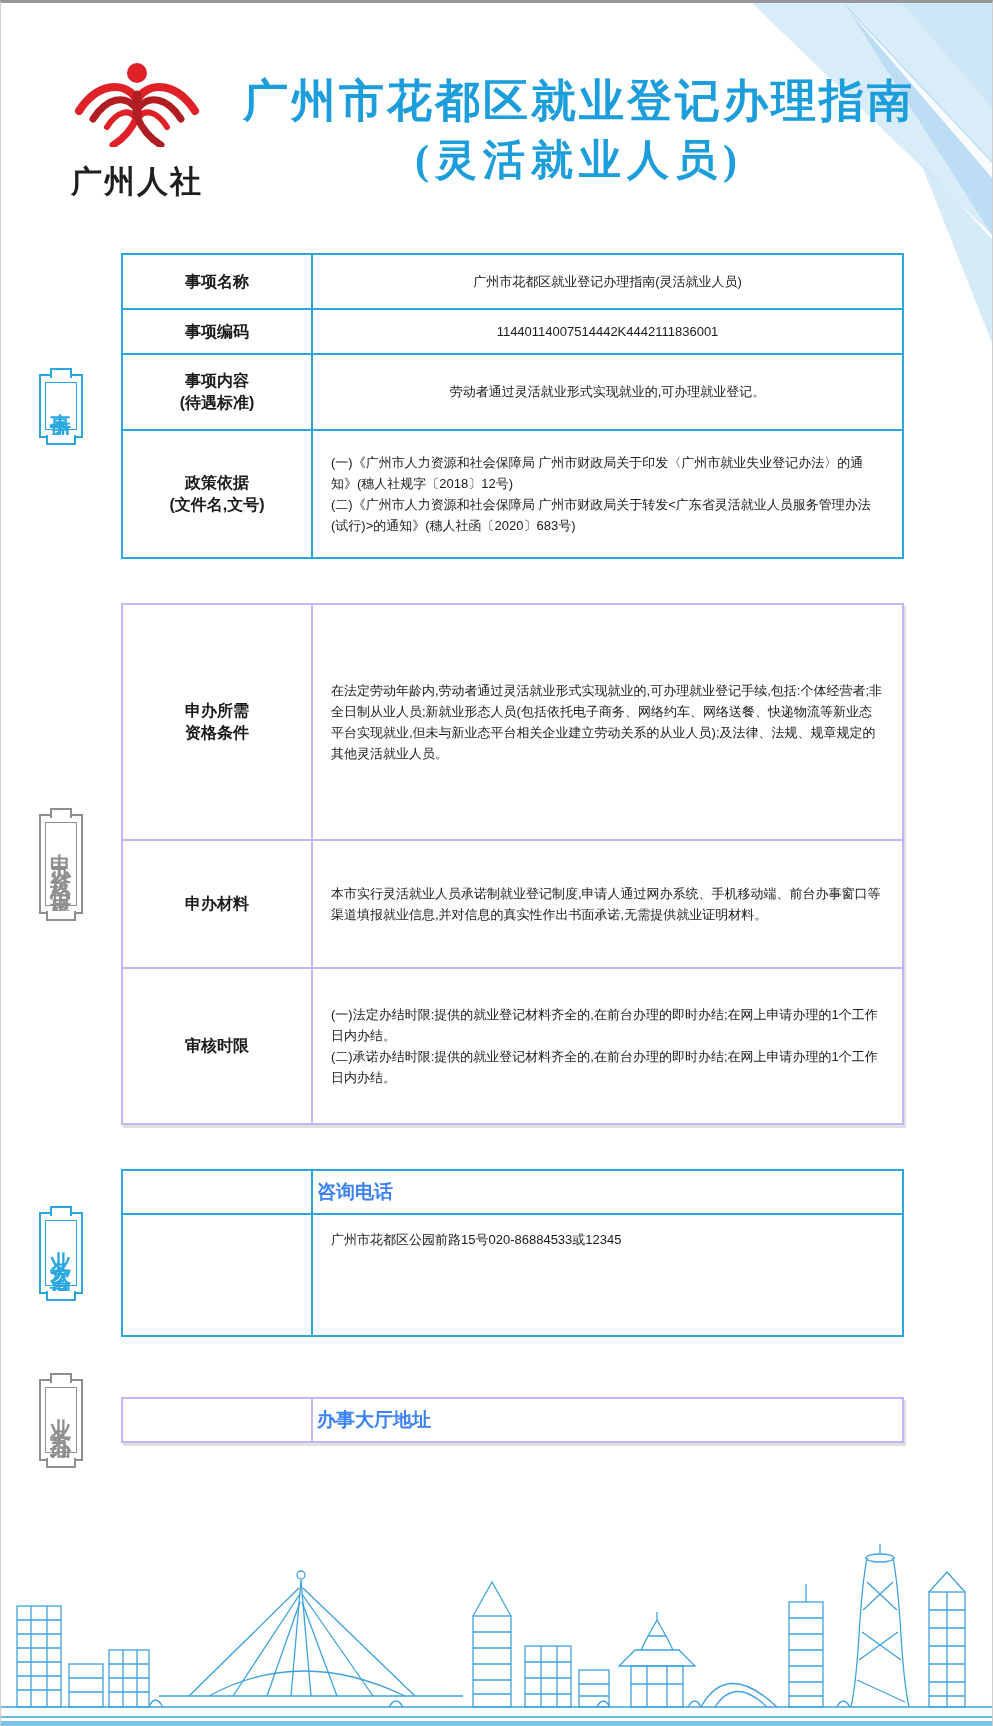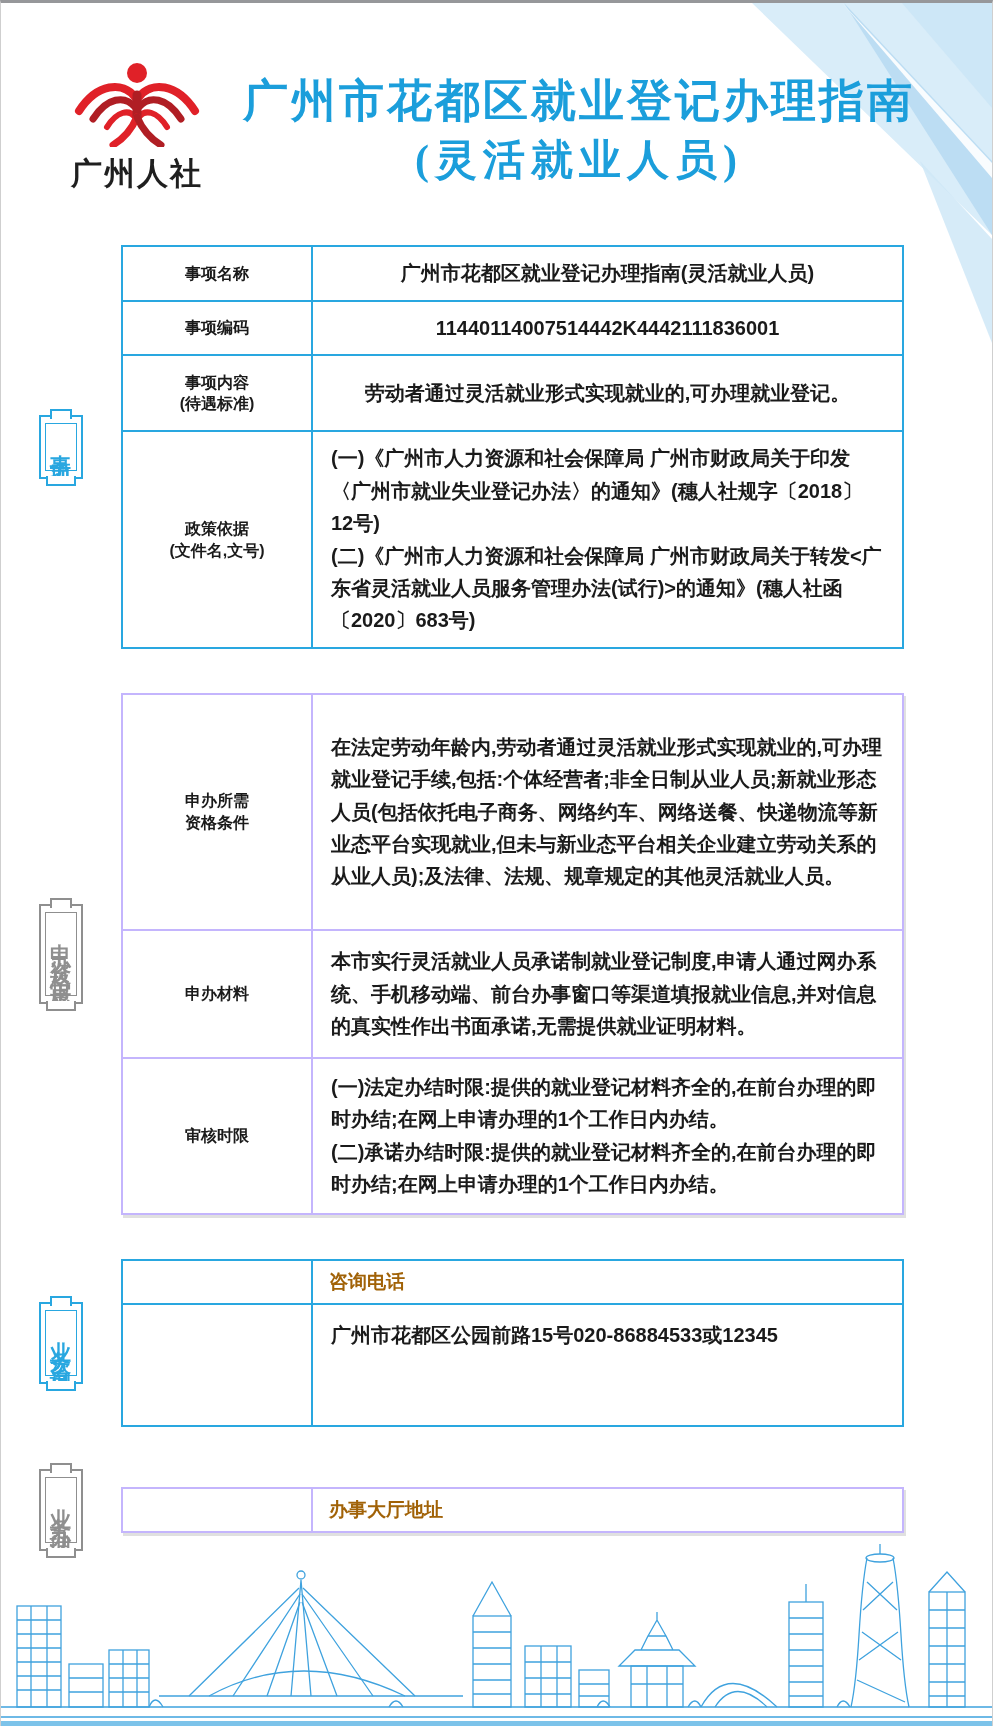--- a/index.html
+++ b/index.html
@@ -8,21 +8,21 @@
   .page{
     position:relative; width:993px; height:1726px; margin:0 auto;
     background:#ffffff; overflow:hidden;
     border-top:3px solid #96979a; border-left:1px solid #cfcfcf; border-right:1px solid #cfcfcf;
   }
   
   .corner-decor{ position:absolute; top:0; right:0; width:300px; height:340px; z-index:0; }
   .header{ position:relative; z-index:2; display:flex; align-items:flex-start; padding:58px 55px 0 52px; }
   .logo-wrap{ width:168px; text-align:center; flex:0 0 auto; }
   .logo-wrap svg{ display:block; margin:0 auto; }
-  .logo-text{ font-size:31px; font-weight:700; color:#1f1f1f; letter-spacing:2px; margin-top:6px; white-space:nowrap; }
+  .logo-text{ font-size:31px; font-weight:700; color:#1f1f1f; letter-spacing:2px; margin-top:14px; white-space:nowrap; }
   .title-wrap{ flex:1; text-align:center; padding-top:12px; font-family:"Liberation Serif","DejaVu Serif",serif; color:#1b9edb; font-weight:700; }
   .title-line1{ font-size:45px; letter-spacing:3px; line-height:1.25; }
   .title-line2{ font-size:42px; letter-spacing:6px; line-height:1.5; }
   
   .section{ position:relative; z-index:2; display:flex; align-items:center; margin-right:88px; }
   .gutter{ width:120px; flex:0 0 auto; display:flex; justify-content:center; }
   .plaque{ position:relative; background:#fff; border:2px solid var(--c); padding:6px 4px; }
   .plaque::before{ content:""; position:absolute; top:-8px; left:50%; transform:translateX(-50%);
     width:18px; height:8px; background:#fff; border:2px solid var(--c); border-bottom:none; }
   .plaque::after{ content:""; position:absolute; bottom:-9px; left:50%; transform:translateX(-50%);
@@ -31,24 +31,24 @@
   .plaque-text{ writing-mode:vertical-rl; text-orientation:upright; color:var(--c);
     font-size:21px; font-weight:700; letter-spacing:9px; line-height:1.1; }
   .blue{ --c:#29a7e0; }
   .grayt{ --c:#8f8f8f; }
   table{ border-collapse:collapse; width:100%; background:#fff; table-layout:fixed; }
   .tbl-blue td{ border:2px solid #29a7e0; }
   .tbl-gray td{ border:2px solid #c4b5fd; }
   .tbl-gray{ box-shadow:2px 3px 0 rgba(0,0,0,0.12); }
   td{ vertical-align:middle; color:#1a1a1a; }
   td.lbl{ width:190px; text-align:center; font-size:16px; font-weight:700; white-space:pre-line; line-height:1.35; padding:6px 4px; }
-  td.val{ font-size:20px; font-weight:700; line-height:1.62; padding:10px 18px; white-space:pre-line; }
+  td.val{ font-size:13px; font-weight:400; line-height:1.62; padding:10px 18px; white-space:pre-line; }
   td.val.center{ text-align:center; }
   td.val.top{ vertical-align:top;margin-left:22px; }
-  td.head{ color:#a16207; font-size:19px; font-weight:700; padding:8px 16px; }
+  td.head{ color:#3b82f6; font-size:19px; font-weight:700; padding:8px 4px; }
   
   .skyline{ position:absolute; left:0; bottom:0; width:993px; height:182px; z-index:1; }
 </style>
 </head>
 <body>
 
 <div class="page">
 
   <svg class="corner-decor" viewBox="0 0 300 340" aria-hidden="true">
     <polygon points="60,0 300,0 300,232" fill="#d9edf9"></polygon>

